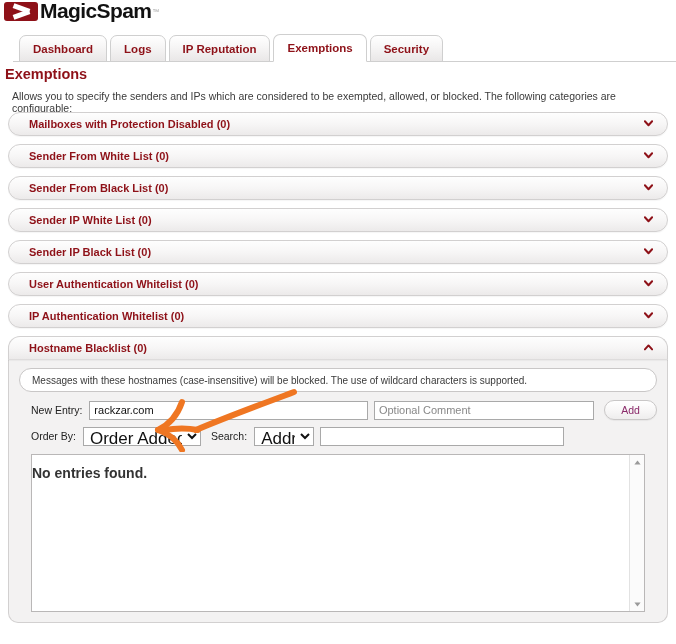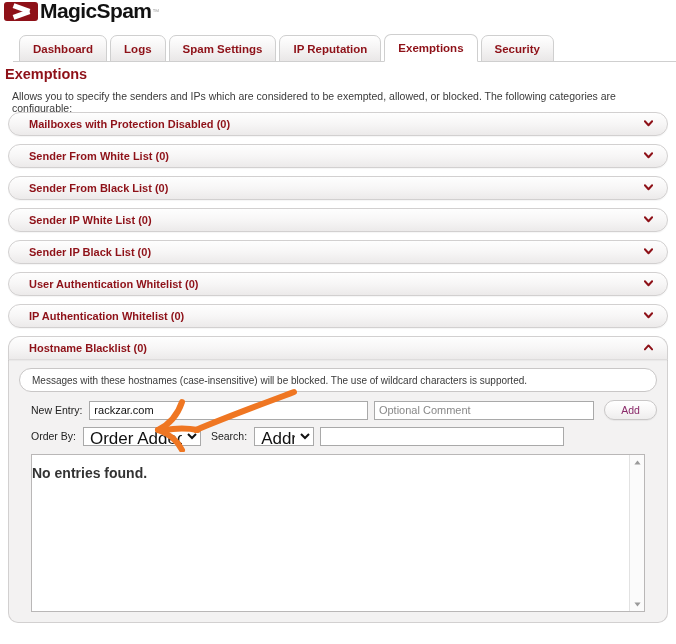--- a/index.html
+++ b/index.html
@@ -237,21 +237,20 @@
       <span class="logo-text">MagicSpam</span>
       <span class="logo-tm">™</span>
     </div>
   </div>
 
   <div class="tabbar">
     <div class="underline"></div>
     <div class="tabs" id="tabs-host">
         <div class="tab">Dashboard</div>
         <div class="tab">Logs</div>
-        <div class="tab">Spam Settings</div>
         <div class="tab">IP Reputation</div>
         <div class="tab active">Exemptions</div>
         <div class="tab">Security</div>
       </div>
   </div>
 
   <div class="page-title">Exemptions</div>
   <div class="page-desc">Allows you to specify the senders and IPs which are considered to be exempted, allowed, or blocked. The following categories are configurable:</div>
 
   <div class="accordion" id="accordion-host">

